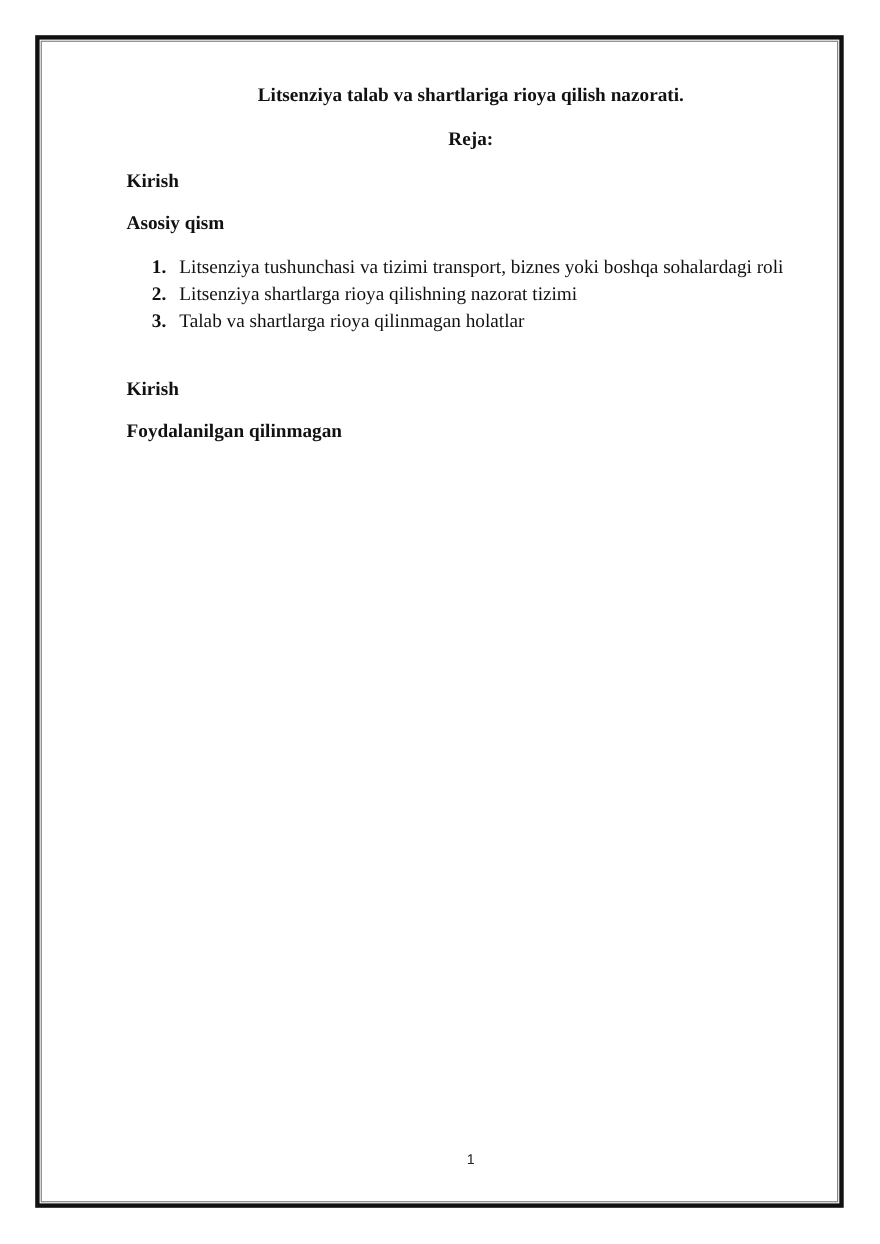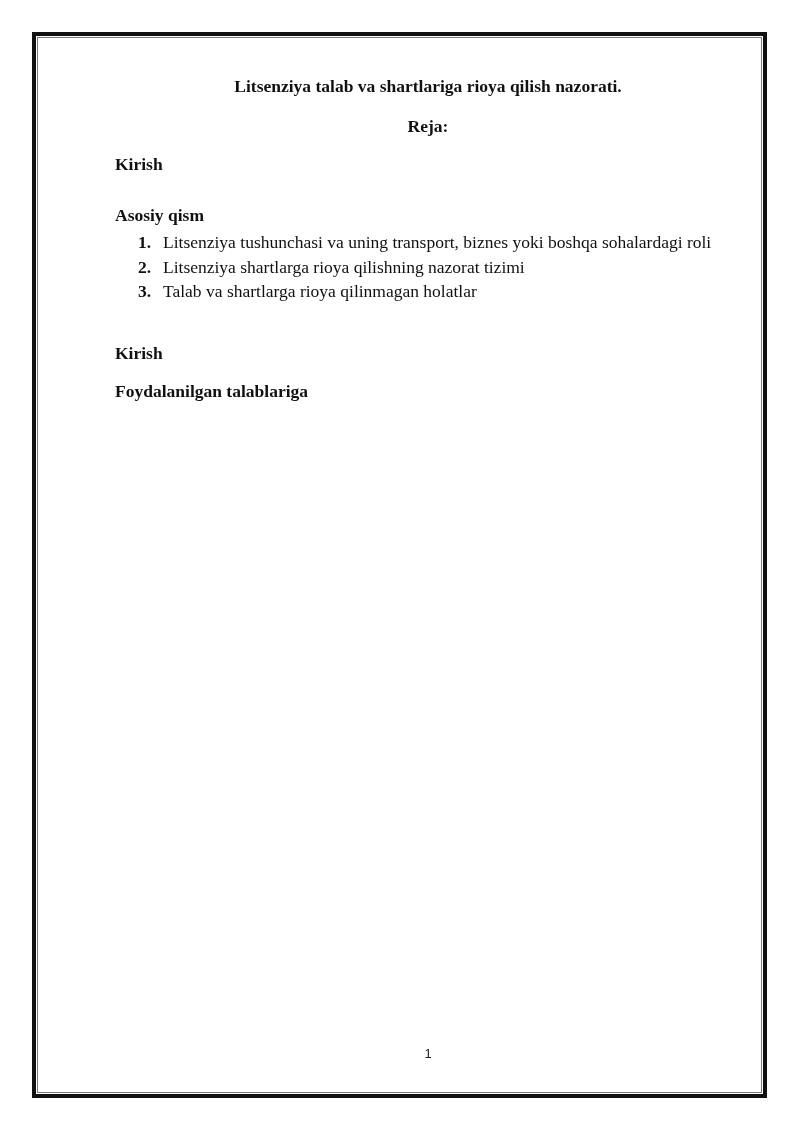--- a/index.html
+++ b/index.html
@@ -44,21 +44,21 @@
   .title-main { top: 76px; left: 28px; }
   .title-plan { top: 116px; left: 28px; }
   .section {
     position: absolute;
     left: 115px;
     font-weight: bold;
     font-size: 17.5px;
     margin: 0;
   }
   .sec-kirish { top: 154px; }
-  .sec-asosiy { top: 192px; margin-top: 13px; }
+  .sec-asosiy { top: 192px; }
   .sec-xulosa { top: 343px; }
   .sec-foyda { top: 381px; }
   .toc-list {
     position: absolute;
     left: 138px;
     top: 230px;
     width: 590px;
     margin: 0;
     padding: 0;
     list-style: none;
@@ -97,28 +97,28 @@
 
 <h1 class="title title-main">Litsenziya talab va shartlariga rioya qilish nazorati.</h1>
 <h2 class="title title-plan">Reja:</h2>
 
 <p class="section sec-kirish">Kirish</p>
 <p class="section sec-asosiy">Asosiy qism</p>
 
 <ol class="toc-list">
   <li class="toc-item">
     <span class="toc-num">1.</span>
-    <span class="toc-text">Litsenziya tushunchasi va uning transport, biznes yoki boshqa sohalardagi roli</span>
+    <span class="toc-text">Litsenziya tushunchasi va tizimi transport, biznes yoki boshqa sohalardagi roli</span>
   </li>
   <li class="toc-item">
     <span class="toc-num">2.</span>
     <span class="toc-text">Litsenziya shartlarga rioya qilishning nazorat tizimi</span>
   </li>
   <li class="toc-item">
     <span class="toc-num">3.</span>
     <span class="toc-text">Talab va shartlarga rioya qilinmagan holatlar</span>
   </li>
 </ol>
 
 <p class="section sec-xulosa">Kirish</p>
-<p class="section sec-foyda">Foydalanilgan talablariga</p>
+<p class="section sec-foyda">Foydalanilgan qilinmagan</p>
 
 <div class="page-number">1</div>
 
 </body></html>

